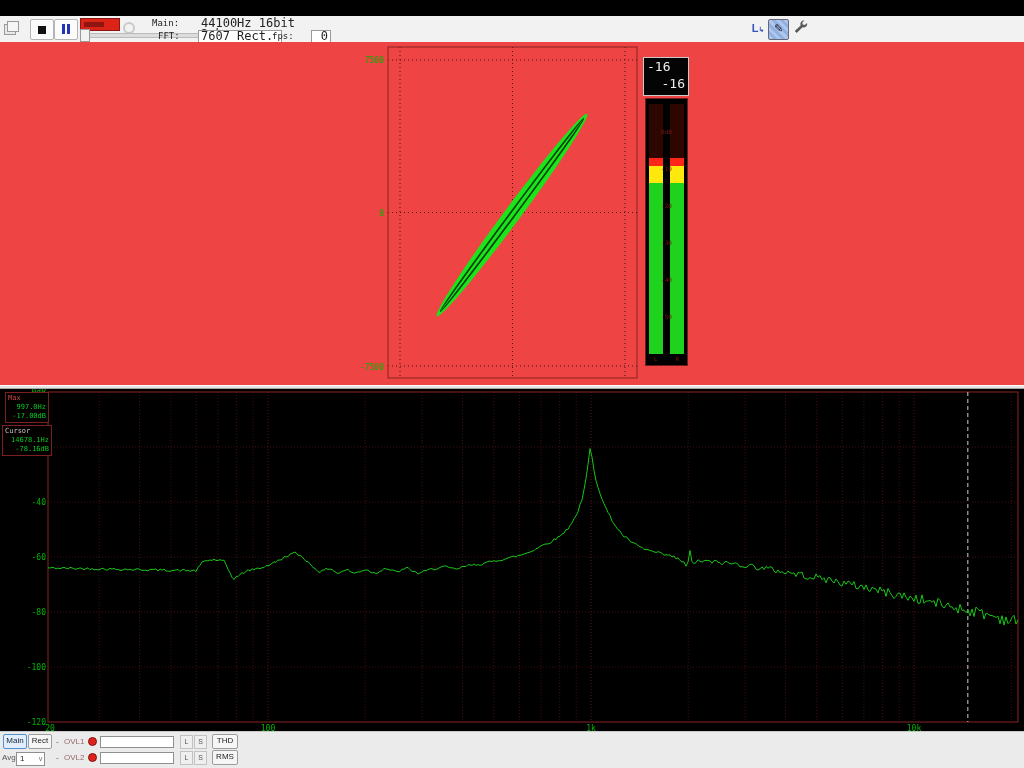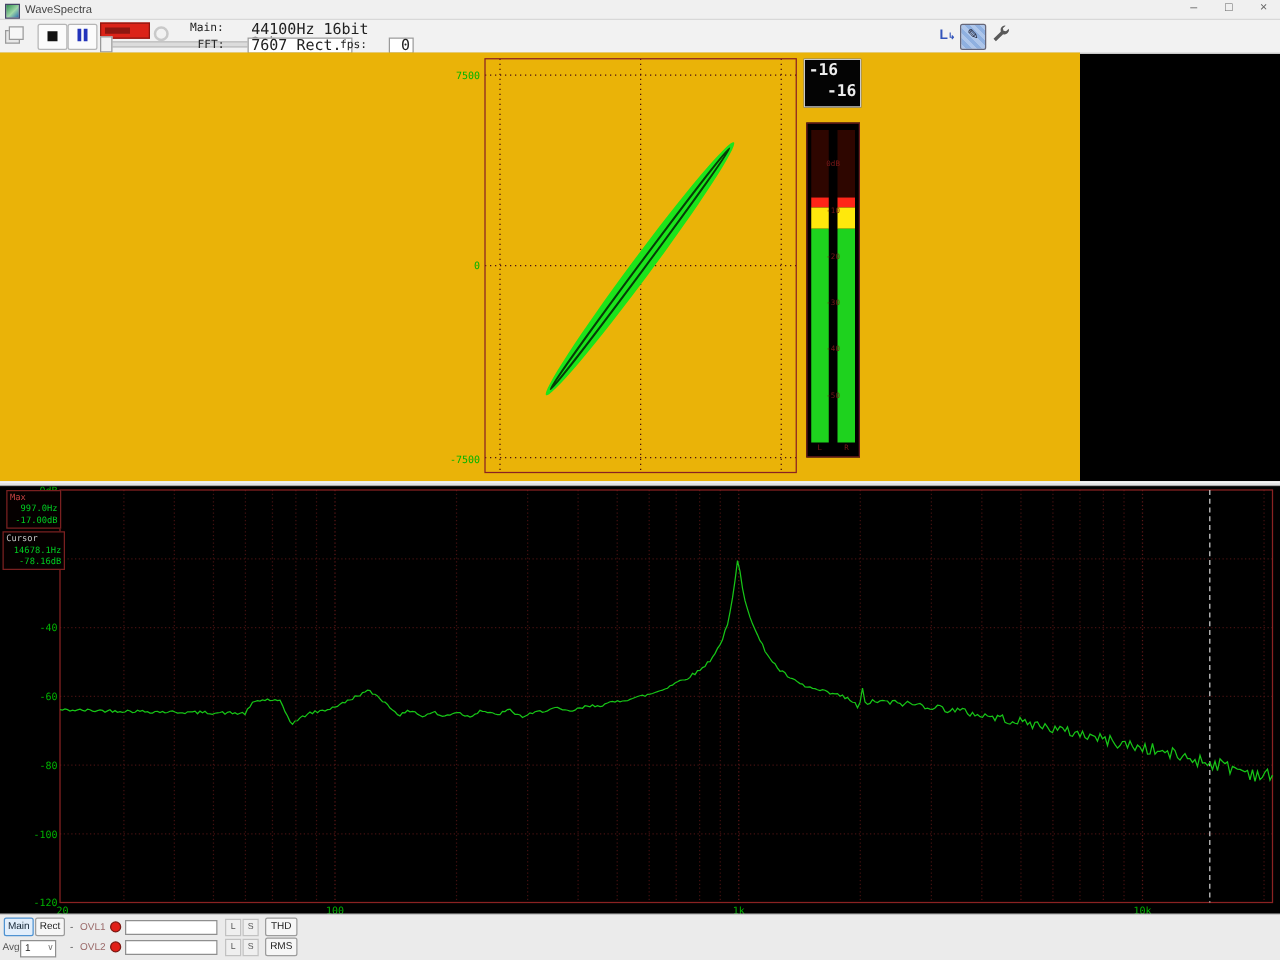--- a/index.html
+++ b/index.html
@@ -24,24 +24,24 @@
   #rec-badge{position:absolute;left:80px;top:2px;width:38px;height:11px;background:#db2318;border:1px solid #8d1710;}
   #rec-badge i{position:absolute;left:3px;top:3px;width:20px;height:5px;background:#8d1710;}
   #seek-track{position:absolute;left:80px;top:17px;width:155px;height:3px;background:#dcdcdc;border:1px solid #bbb;}
   #seek-thumb{position:absolute;left:80px;top:13px;width:8px;height:11px;background:#f2f2f2;border:1px solid #999;}
   .tb-text{position:absolute;font-family:"DejaVu Sans Mono",monospace;font-size:9px;color:#222;}
   .sunken{position:absolute;background:#fff;border:1px solid #9a9a9a;font-family:"DejaVu Sans Mono",monospace;font-size:12px;color:#222;padding:0 2px;height:11px;line-height:11px;margin-left:16px;}
   #lr-icon{position:absolute;left:750px;top:4px;width:16px;height:17px;color:#3355bb;font-size:11px;font-weight:bold;line-height:16px;text-align:center;}
   #pen-btn{position:absolute;left:768px;top:3px;width:19px;height:19px;background:repeating-linear-gradient(45deg,#aec6ea 0 3px,#8fb0e0 3px 6px);border:1px solid #667;border-radius:2px;text-align:center;line-height:17px;font-size:11px;color:#223;}
   #wrench-btn{position:absolute;left:790px;top:3px;width:19px;height:19px;text-align:center;}
   
-  #scope-panel{position:absolute;left:0;top:42px;width:864px;height:343px;background:#eab308;}
+  #scope-panel{position:absolute;left:0;top:42px;width:1024px;height:343px;background:#ef4444;}
   #scope-svg{position:absolute;left:0;top:0;}
   
-  #meter-readout{position:absolute;left:643px;top:5px;width:44px;height:37px;background:#040404;border:1px solid #c9c9c9;font-family:"DejaVu Sans Mono",monospace;font-weight:bold;font-size:13px;color:#ededed;}
+  #meter-readout{position:absolute;left:643px;top:15px;width:44px;height:37px;background:#040404;border:1px solid #c9c9c9;font-family:"DejaVu Sans Mono",monospace;font-weight:normal;font-size:13px;color:#ededed;}
   #peak-l{position:absolute;left:3px;top:1px;}
   #peak-r{position:absolute;right:3px;top:18px;}
   #meter-frame{position:absolute;left:645px;top:56px;width:41px;height:266px;border:1px solid #6e1d1d;background:#000;}
   .mbar{position:absolute;top:5px;width:14px;height:250px;display:flex;flex-direction:column;}
   #bar-left{left:3px}#bar-right{right:3px}
   .seg-off{height:54px;background:#2e0600;}
   .seg-red{height:8px;background:#ff2518;}
   .seg-yel{height:17px;background:#ffe80c;}
   .seg-grn{flex:1;background:#1ed21e;}
   .mscale{position:absolute;left:50%;transform:translateX(-50%);font-family:"DejaVu Sans Mono",monospace;font-size:6px;color:#7c1919;line-height:6px;}
@@ -68,27 +68,20 @@
   .ls-btn{position:absolute;width:11px;height:12px;background:#efefef;border:1px solid #c2c2c2;text-align:center;line-height:11px;font-size:7px;color:#555;}
   #avg-select{position:absolute;left:16px;top:2px;width:24px;height:12px;background:#fff;border:1px solid #8f8f8f;font-size:8px;line-height:11px;padding-left:3px;color:#222;}
   #avg-select s{position:absolute;right:1px;top:0px;text-decoration:none;color:#777;font-size:7px;}
   .sb-row{position:absolute;left:0;width:1024px;height:18px;}
 </style>
 </head>
 <body>
 
 <div id="win">
 
-  <div id="titlebar">
-    <div id="app-icon"></div>
-    <div id="title-text">WaveSpectra</div>
-    <div class="winbtn" id="btn-min">–</div>
-    <div class="winbtn" id="btn-max">□</div>
-    <div class="winbtn" id="btn-close">×</div>
-  </div>
 
   <div id="toolbar">
     <span id="open-icon"></span>
     <span class="tbtn flat" style="left:24px"><span class="play-glyph"></span></span>
     <span class="tbtn" style="left:30px"><span class="stop-glyph"></span></span>
     <span class="tbtn" style="left:54px"><span class="pause-glyph"></span><span class="pause-glyph"></span></span>
     <span class="tbtn flat" style="left:60px;left:78px;opacity:.0"></span>
     <span class="tbtn flat" style="left:60px"></span>
     <span class="tbtn flat" style="left:58px;left:120px;top:3px;width:16px"><span class="rec-glyph"></span></span>
     <span id="rec-badge">

